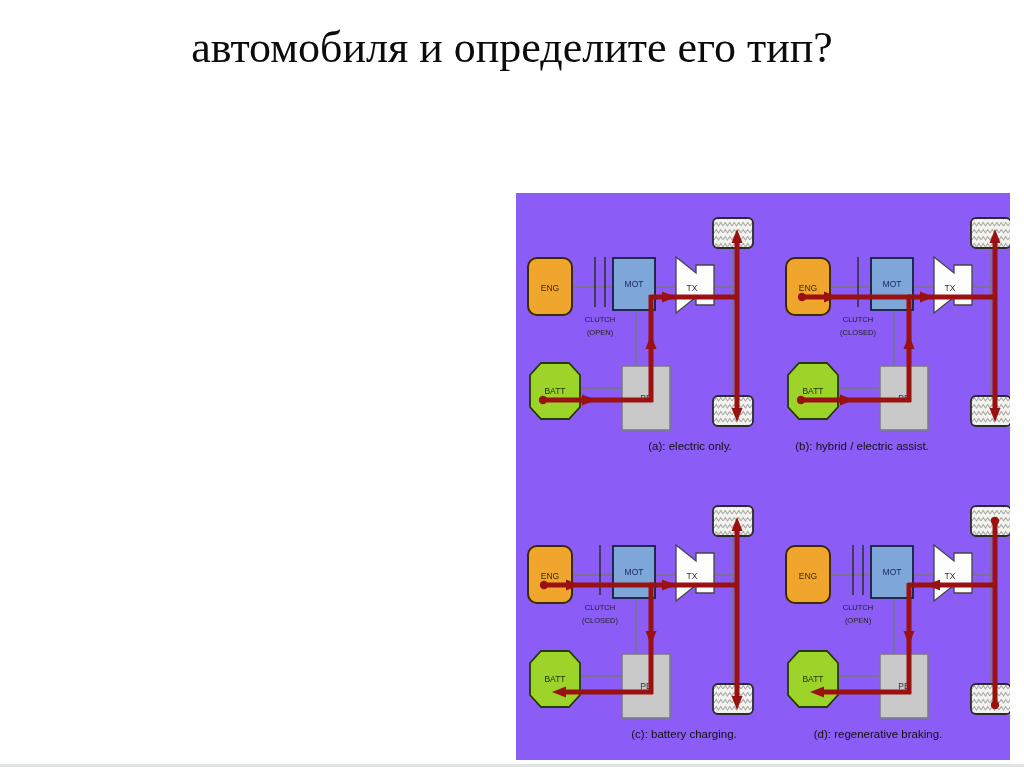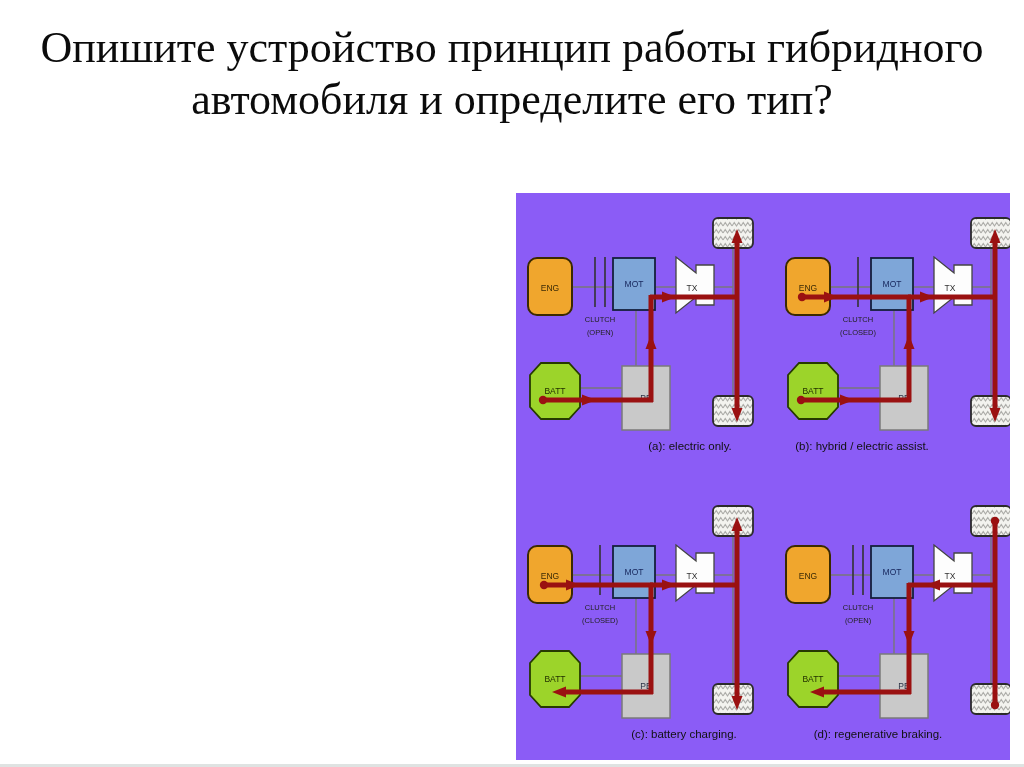--- a/index.html
+++ b/index.html
@@ -36,21 +36,20 @@
     left: 0; bottom: 0;
     width: 1024px; height: 3px;
     background: #dfe3e2;
   }
 </style>
 </head>
 <body>
 
 <div class="slide">
   <div class="title">
-    <div>Опишите устройство принцип работы гибридного</div>
     <div>автомобиля и определите его тип?</div>
   </div>
 
   <div class="figure">
     <svg id="fig-svg" width="494" height="567" viewBox="0 0 494 567">
         <defs>
           <pattern id="tread" width="9" height="7" patternUnits="userSpaceOnUse">
             <rect width="9" height="7" fill="#F3F3EF"></rect>
             <path d="M0,5 L2.25,1.5 L4.5,5 L6.75,1.5 L9,5" fill="none" stroke="#ADADA9" stroke-width="1.2"></path>
           </pattern>

